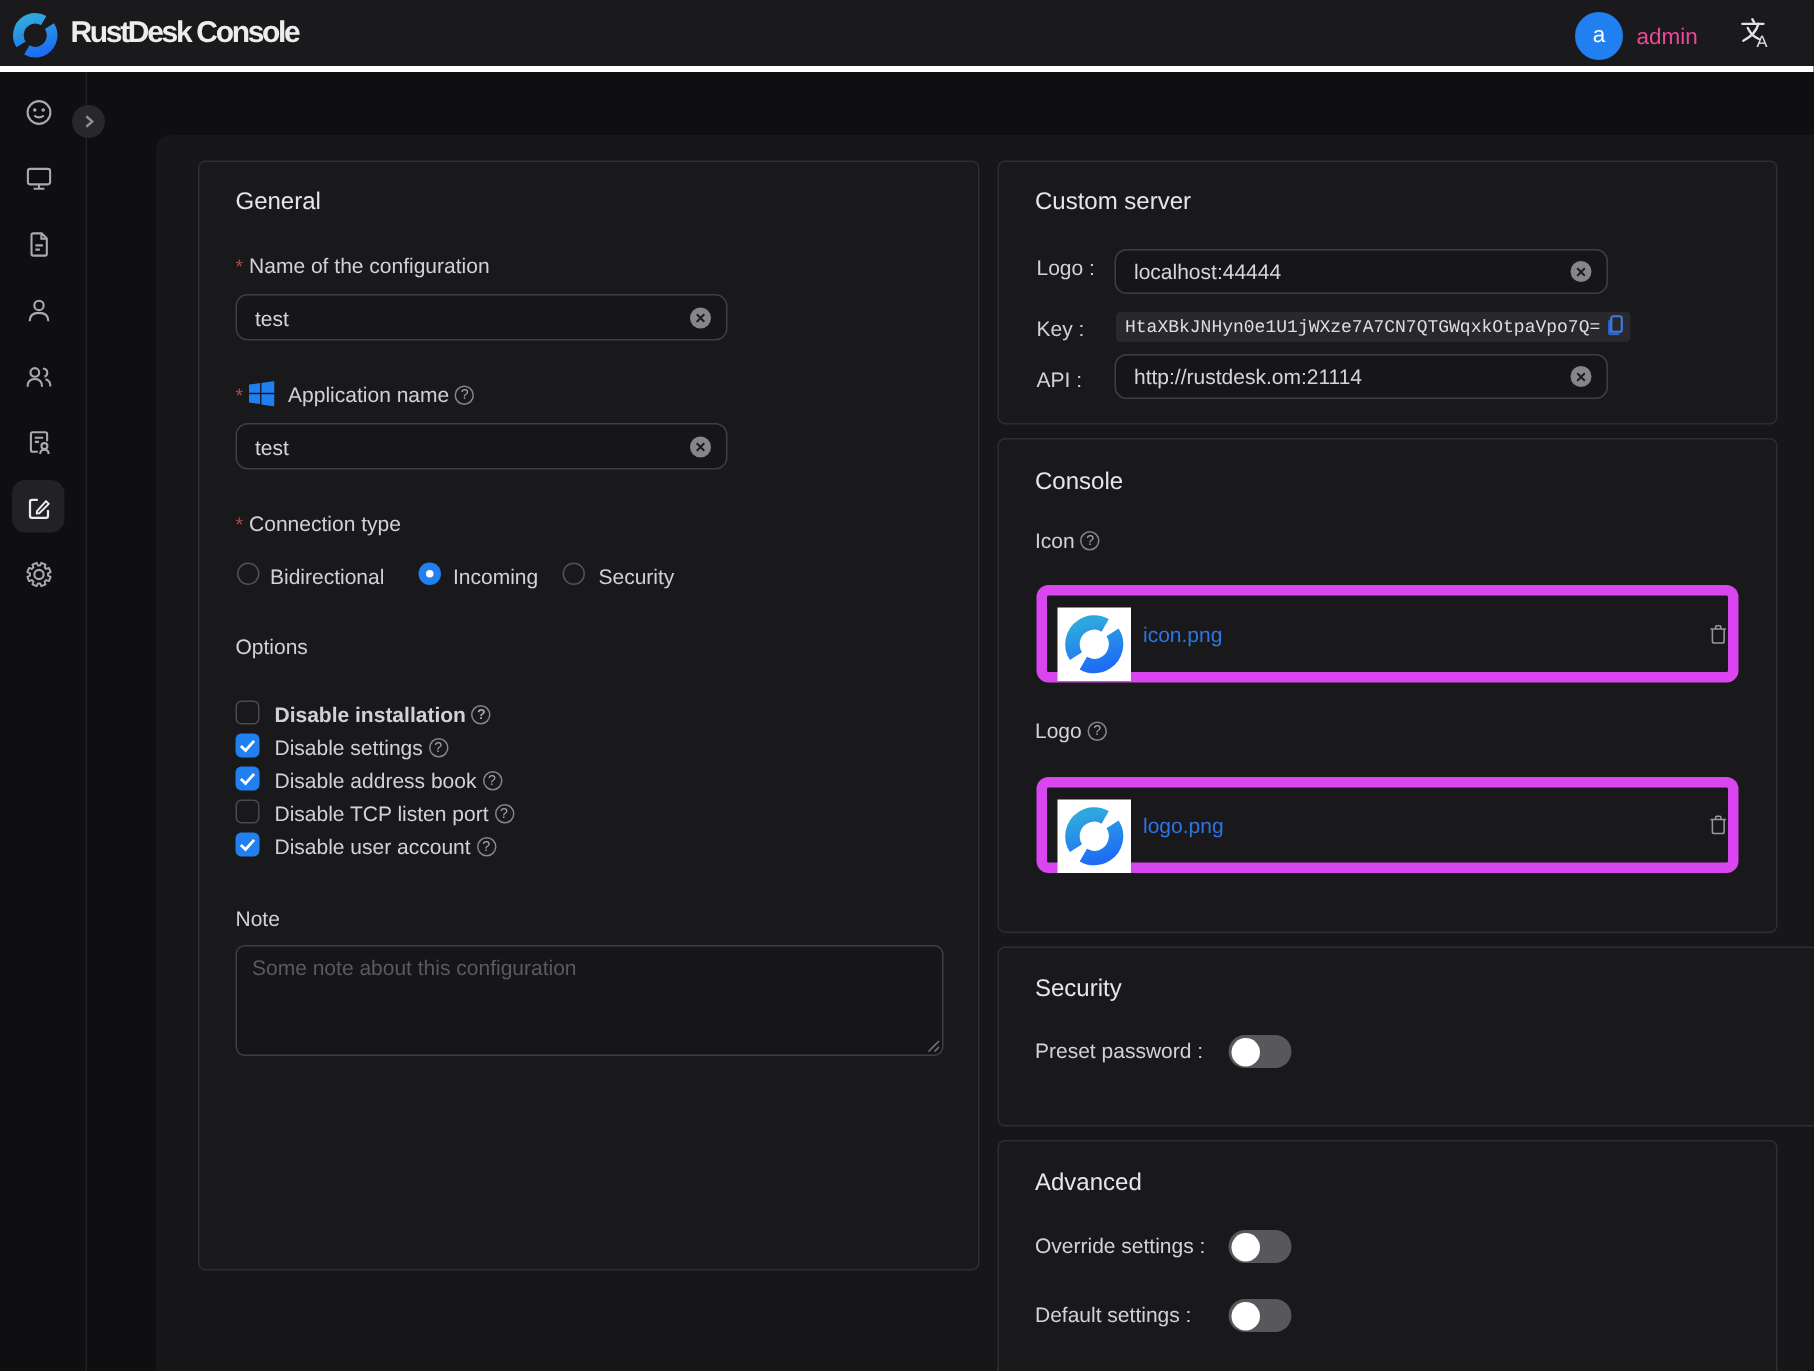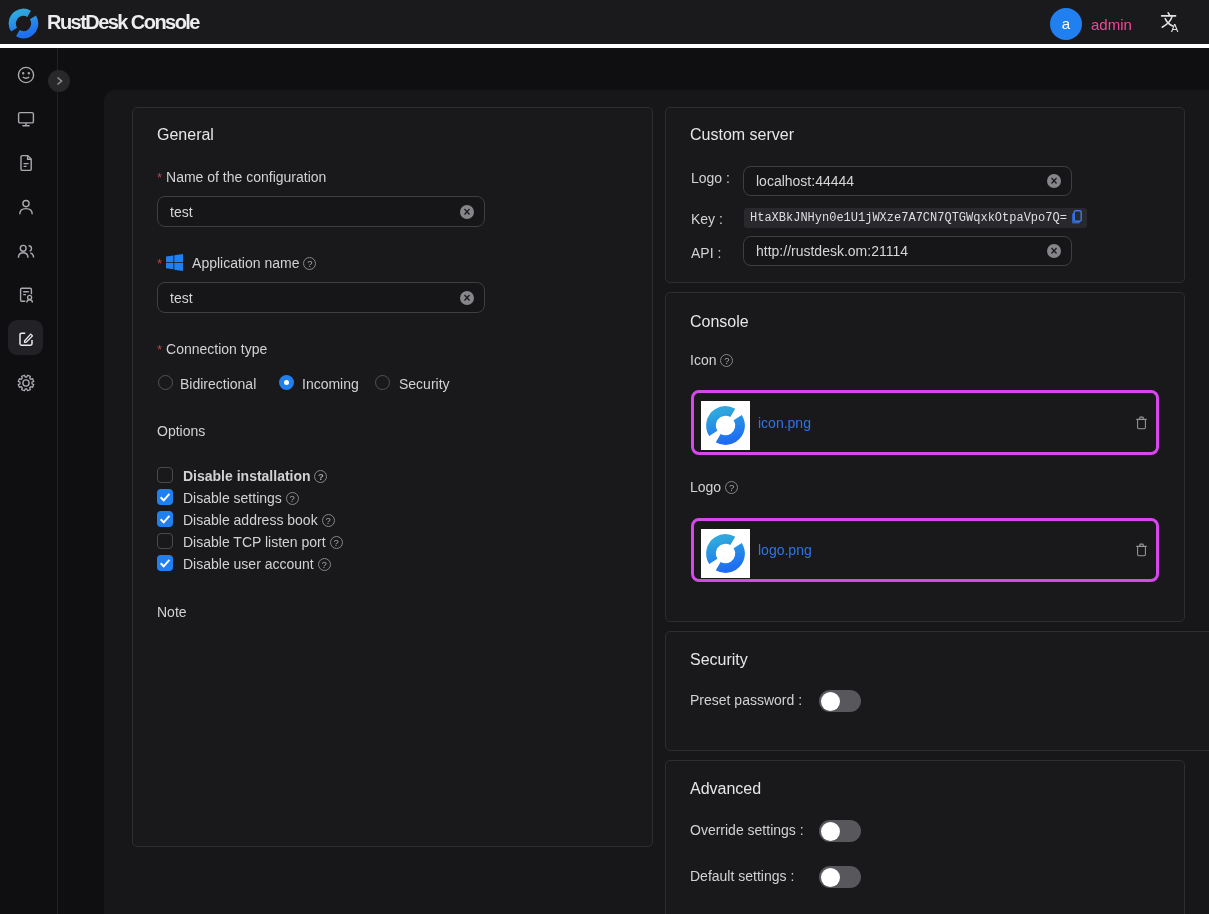--- a/index.html
+++ b/index.html
@@ -23,21 +23,21 @@
 .qm { display:inline-block; overflow:hidden; width:13px; height:13px; border:1px solid #85858a; border-radius:50%; color:#a5a5a9; font-size:9.5px; text-align:center; line-height:12px; vertical-align:-2px; }
 .chk { position:absolute; left:24px; width:16px; height:16px; border-radius:4px; }
 .chk.on { background:#2080f0; }
 .chk.off { border:1px solid #4a4a50; }
 .radio { position:absolute; width:15px; height:15px; border-radius:50%; }
 .radio.off { border:1.5px solid #515157; }
 .radio.on { background:#2080f0; }
 .radio.on::after { content:""; position:absolute; left:5px; top:5px; width:5px; height:5px; border-radius:50%; background:#fff; }
 .switch { position:absolute; width:42px; height:22px; border-radius:11px; background:#58585c; }
 .switch::after { content:""; position:absolute; left:1.5px; top:1.5px; width:19px; height:19px; border-radius:50%; background:#fff; }
-.ubox { position:absolute; left:25px; width:468px; height:65px; border:3px solid #d946ef; border-radius:8px; }
+.ubox { position:absolute; left:25px; width:468px; height:65px; border:7px solid #d946ef; border-radius:8px; }
 .thumb { position:absolute; left:7px; top:8px; width:49px; height:49px; background:#fff; }
 .flink { position:absolute; left:64px; top:50%; transform:translateY(-50%); font-size:14px; color:#2e74e5; }
 .trash { position:absolute; left:441px; top:50%; transform:translateY(-50%); width:13px; height:14px; }
 </style>
 </head>
 <body>
 <div id="panel"></div>
 <div id="header">
   <svg style="position:absolute;left:8px;top:8px" width="31" height="31" viewBox="0 0 32 32">
     <defs>
@@ -144,20 +144,26 @@
         <path d="M3.6 8.3 L6.7 11.3 L12.4 4.9"></path>
       </svg></div>
   <div class="lbl" style="left:50px; top:404px">Disable address book <span class="qm">?</span></div>
   <div class="chk off" style="top:425px"></div>
   <div class="lbl" style="left:50px; top:426px">Disable TCP listen port <span class="qm">?</span></div>
   <div class="chk on" style="top:447px"><svg width="16" height="16" viewBox="0 0 16 16" fill="none" stroke="#fff" stroke-width="1.9">
         <path d="M3.6 8.3 L6.7 11.3 L12.4 4.9"></path>
       </svg></div>
   <div class="lbl" style="left:50px; top:448px">Disable user account <span class="qm">?</span></div>
   <div class="lbl" style="left:24px; top:496px">Note</div>
+  <div class="inp" style="left:24px; top:522px; width:472px; height:74px; border-radius:6px">
+    <span style="position:absolute; left:10px; top:6px; color:#5a5a5f">Some note about this configuration</span>
+    <svg style="position:absolute; right:1px; bottom:1px" width="10" height="10" viewBox="0 0 10 10" stroke="#77777b" stroke-width="1">
+        <path d="M9 2 L2 9 M9 6 L6 9"></path>
+      </svg>
+  </div>
 </div>
 
 <div class="card" style="left:665px; top:107px; width:520px; height:176px; z-index:2">
   <div class="ctitle" style="top:18px">Custom server</div>
   <div class="lbl" style="left:25px; top:62px">Logo :</div>
   <div class="inp" style="left:77px; top:58px; width:329px; height:30px">
       <span class="val">localhost:44444</span>
       <span class="clr">×</span>
     </div>
   <div class="lbl" style="left:25px; top:103px">Key :</div>

